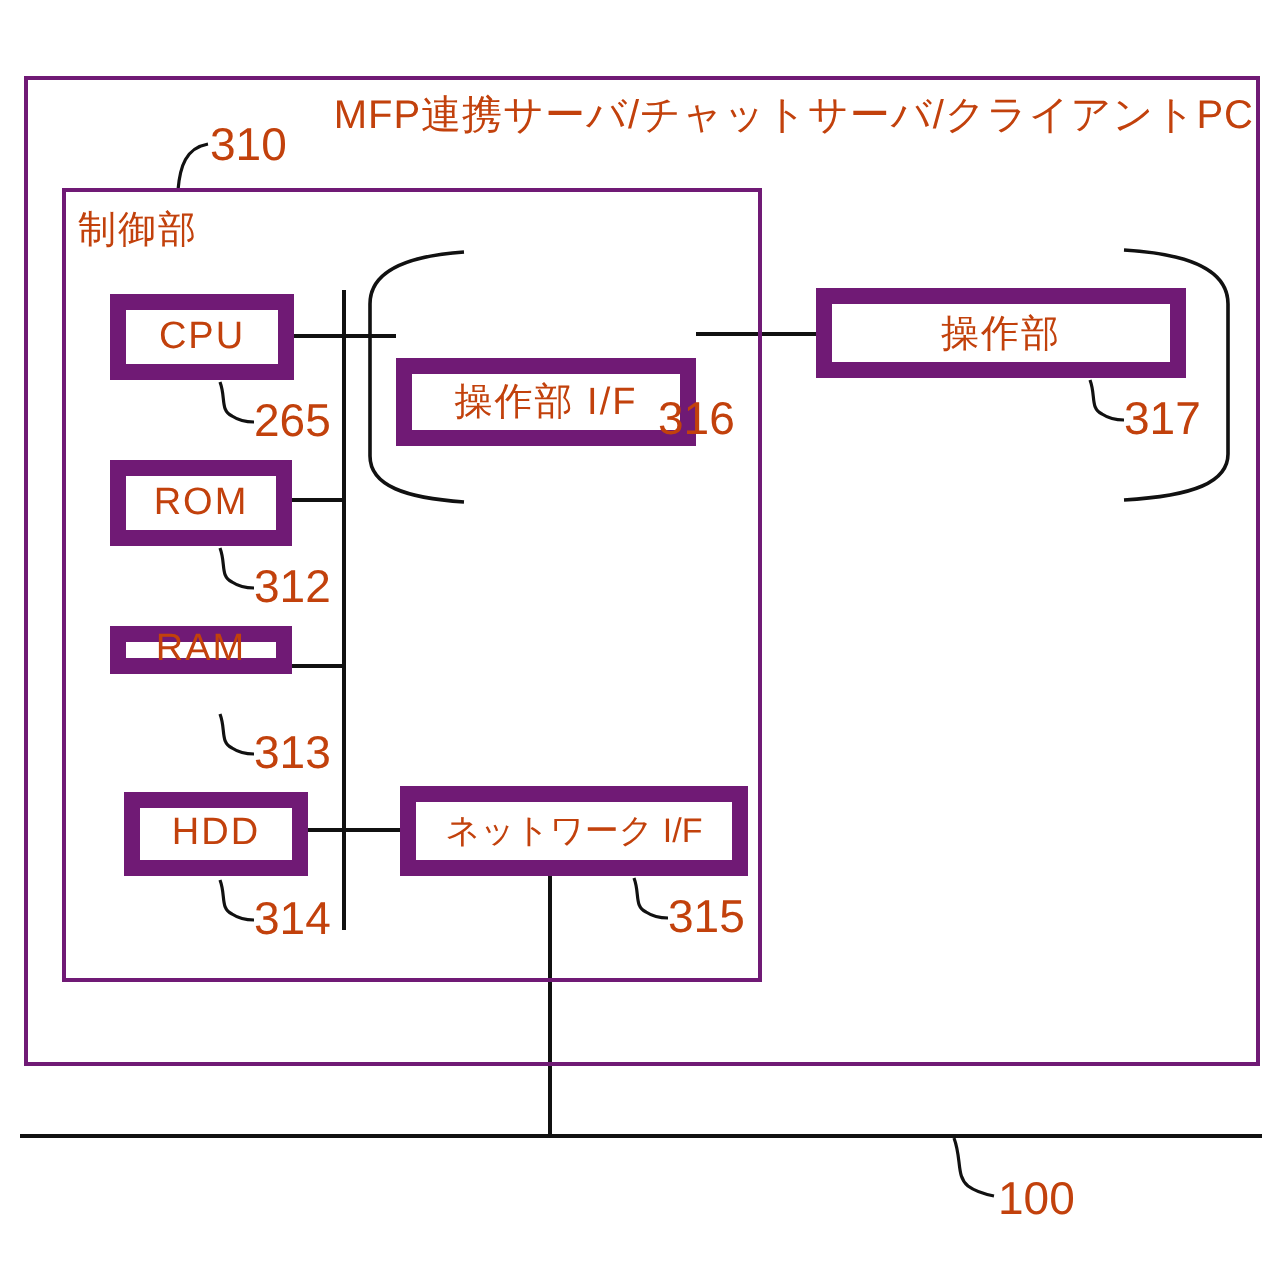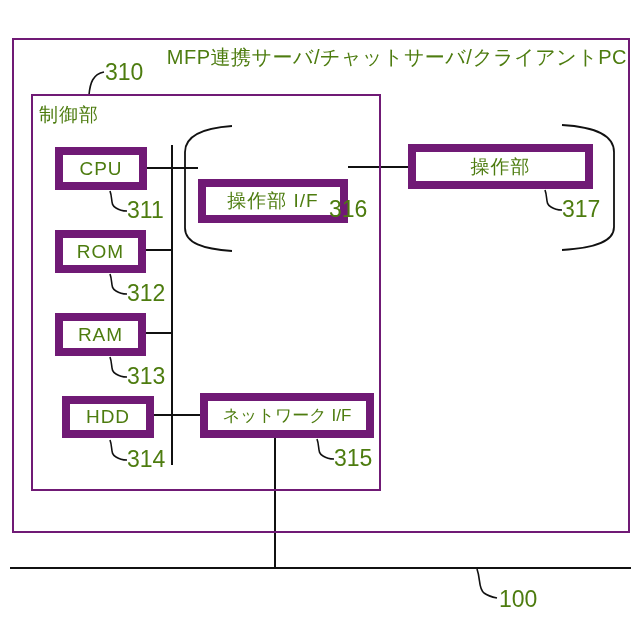--- a/index.html
+++ b/index.html
@@ -1,19 +1,19 @@
 <!DOCTYPE html>
 <html><head>
 <meta charset="utf-8">
 <style>
   html,body{margin:0;padding:0;background:#ffffff;}
   #stage{
     position:relative;width:640px;height:640px;background:#ffffff;
     font-family:"Liberation Sans","DejaVu Sans",sans-serif;
-    color:#4d7c0f;overflow:hidden;
+    color:#c2410c;overflow:hidden;
   }
   svg.overlay{position:absolute;left:0;top:0;width:640px;height:640px;}
   .box{
     position:absolute;border:8px solid #701a75;background:#ffffff;
     display:flex;align-items:center;justify-content:center;
     box-sizing:border-box;
   }
   .outer{border-width:2px;}
   .inner{border-width:2px;}
   .lbl{position:absolute;white-space:nowrap;}
@@ -60,41 +60,41 @@
 
   <div class="box inner" style="left:31px;top:94px;width:350px;height:397px;background:transparent;"></div>
   <div class="lbl boxtext" style="left:39px;top:102px;">制御部</div>
 
   <div class="box" style="left:55px;top:147px;width:92px;height:43px;">
     <span class="boxtext">CPU</span>
   </div>
   <div class="box" style="left:55px;top:230px;width:91px;height:43px;">
     <span class="boxtext">ROM</span>
   </div>
-  <div class="box" style="left:55px;top:313px;width:91px;height:43px;justify-content:center;">
+  <div class="box" style="left:55px;top:313px;width:91px;height:24px;justify-content:center;">
     <span class="boxtext">RAM</span>
   </div>
   <div class="box" style="left:62px;top:396px;width:92px;height:42px;">
     <span class="boxtext">HDD</span>
   </div>
 
   <div class="box" style="left:198px;top:145px;width:150px;height:44px;margin-top:34px;">
     <span class="boxtext">操作部 I/F</span>
   </div>
 
   <div class="box" style="left:200px;top:393px;width:174px;height:45px;">
     <span class="small-jp">ネットワーク I/F</span>
   </div>
 
   <div class="box" style="left:408px;top:144px;width:185px;height:45px;">
     <span class="boxtext">操作部</span>
   </div>
 
   <div class="lbl ref" style="left:105px;top:59px;">310</div>
-  <div class="lbl ref" style="left:127px;top:197px;">311</div>
+  <div class="lbl ref" style="left:127px;top:197px;">265</div>
   <div class="lbl ref" style="left:127px;top:280px;">312</div>
   <div class="lbl ref" style="left:127px;top:363px;">313</div>
   <div class="lbl ref" style="left:127px;top:446px;">314</div>
   <div class="lbl ref" style="left:329px;top:196px;">316</div>
   <div class="lbl ref" style="left:562px;top:196px;">317</div>
   <div class="lbl ref" style="left:334px;top:445px;">315</div>
   <div class="lbl ref" style="left:499px;top:586px;text-align:center;">100</div>
 
 </div>
 

